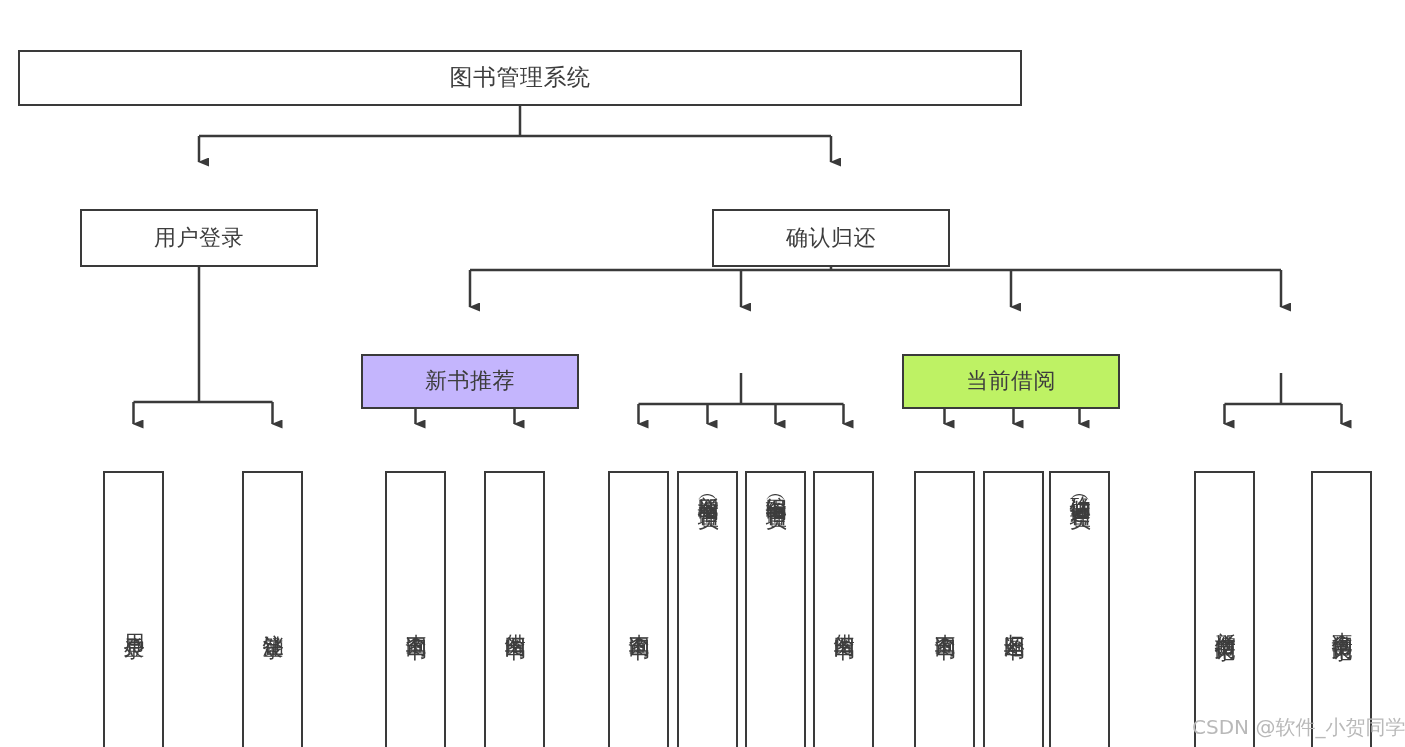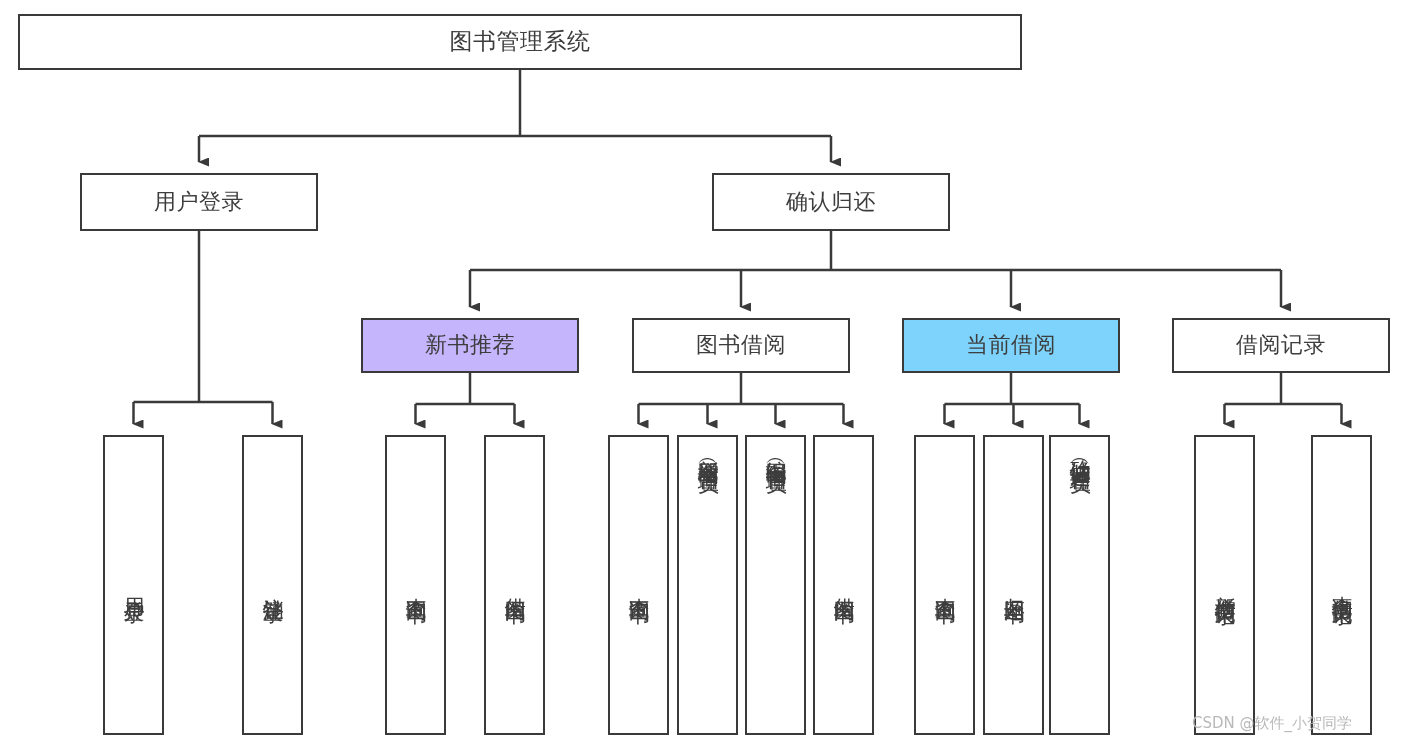--- a/index.html
+++ b/index.html
@@ -29,20 +29,21 @@
   .node {
     position: absolute;
     box-sizing: border-box;
     border: 2px solid #6d28d9;
     background: #ffffff;
     display: flex;
     align-items: center;
     justify-content: center;
     color: #3d3d3d;
     overflow: hidden;
+    margin-top: 36px;
   }
   .node .lbl {
     display: block;
     color: #3d3d3d;
     letter-spacing: 0.5px;
   }
   
   .node.horiz .lbl {
     white-space: nowrap;
     font-size: 22px;
@@ -66,21 +67,21 @@
     white-space: nowrap;
     max-height: 100%;
   }
   .node.vert.tall .lbl {
     align-self: flex-start;
   }
   #watermark {
     position: absolute;
     left: 1192px;
     top: 714px;
-    font-size: 15px;
+    font-size: 20px;
     color: #b9b9b9;
     white-space: nowrap;
     font-family: "DejaVu Sans", "Liberation Sans", sans-serif;
   }
 </style>
 </head>
 <body>
 
 <div id="canvas">
   <svg id="edges" viewBox="0 0 1405 747">
@@ -128,28 +129,22 @@
     </div>
     <div class="node horiz" style="left: 80px; top: 173px; width: 238px; height: 58px; border-color: rgb(58, 58, 58); background: rgb(255, 255, 255);">
       <span class="lbl" style="color: rgb(61, 61, 61);">用户登录</span>
     </div>
     <div class="node horiz" style="left: 712px; top: 173px; width: 238px; height: 58px; border-color: rgb(58, 58, 58); background: rgb(255, 255, 255);">
       <span class="lbl" style="color: rgb(61, 61, 61);">确认归还</span>
     </div>
     <div class="node horiz" style="left: 361px; top: 318px; width: 218px; height: 55px; border-color: rgb(58, 58, 58); background: #c4b5fd;">
       <span class="lbl" style="color: rgb(61, 61, 61);">新书推荐</span>
     </div>
-    <div class="node horiz" style="left: 632px; top: 318px; width: 218px; height: 55px; border-color: rgb(58, 58, 58); background: rgb(255, 255, 255);">
-      <span class="lbl" style="color: rgb(61, 61, 61);">图书借阅</span>
-    </div>
-    <div class="node horiz" style="left: 902px; top: 318px; width: 218px; height: 55px; border-color: rgb(58, 58, 58); background: #7dd3fc;">
+    <div class="node horiz" style="left: 902px; top: 318px; width: 218px; height: 55px; border-color: rgb(58, 58, 58); background: #bef264;">
       <span class="lbl" style="color: rgb(61, 61, 61);">当前借阅</span>
-    </div>
-    <div class="node horiz" style="left: 1172px; top: 318px; width: 218px; height: 55px; border-color: rgb(58, 58, 58); background: rgb(255, 255, 255);">
-      <span class="lbl" style="color: rgb(61, 61, 61);">借阅记录</span>
     </div>
     <div class="node vert" style="left: 103px; top: 435px; width: 61px; height: 300px; border-color: rgb(58, 58, 58); background: rgb(255, 255, 255);">
       <span class="lbl" style="color: rgb(61, 61, 61);">用户登录</span>
     </div>
     <div class="node vert" style="left: 242px; top: 435px; width: 61px; height: 300px; border-color: rgb(58, 58, 58); background: rgb(255, 255, 255);">
       <span class="lbl" style="color: rgb(61, 61, 61);">注销登录</span>
     </div>
     <div class="node vert" style="left: 385px; top: 435px; width: 61px; height: 300px; border-color: rgb(58, 58, 58); background: rgb(255, 255, 255);">
       <span class="lbl" style="color: rgb(61, 61, 61);">查询图书</span>
     </div>

